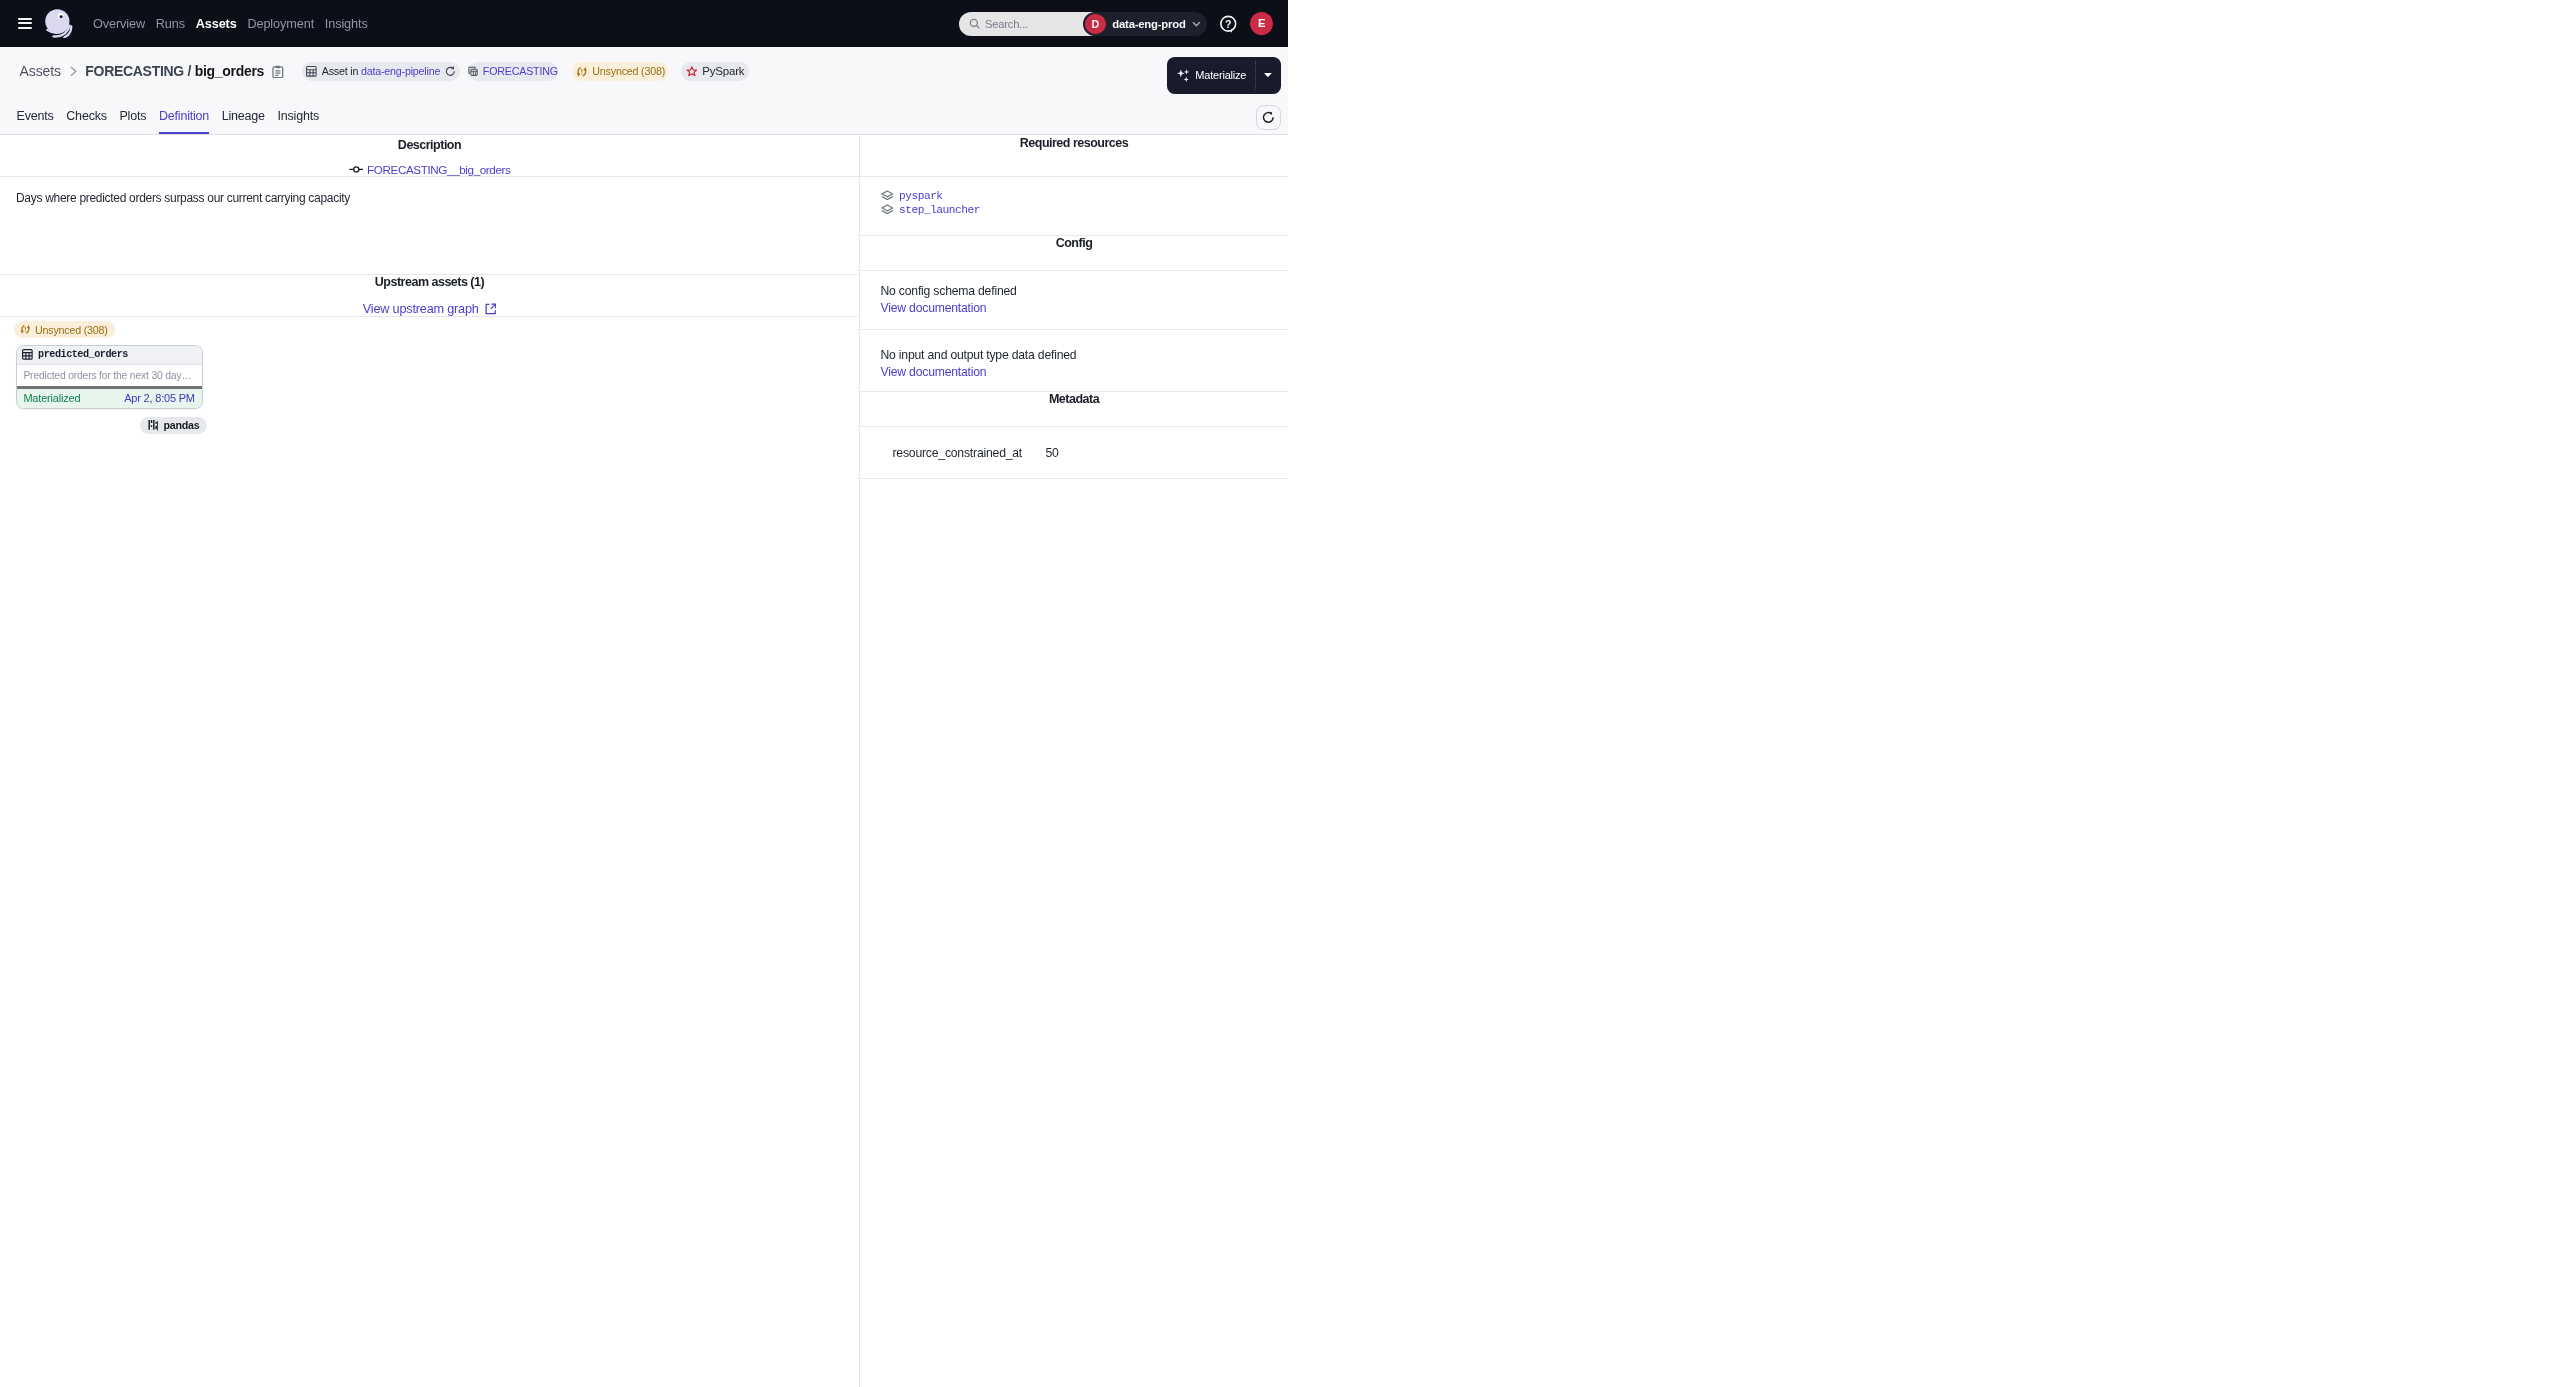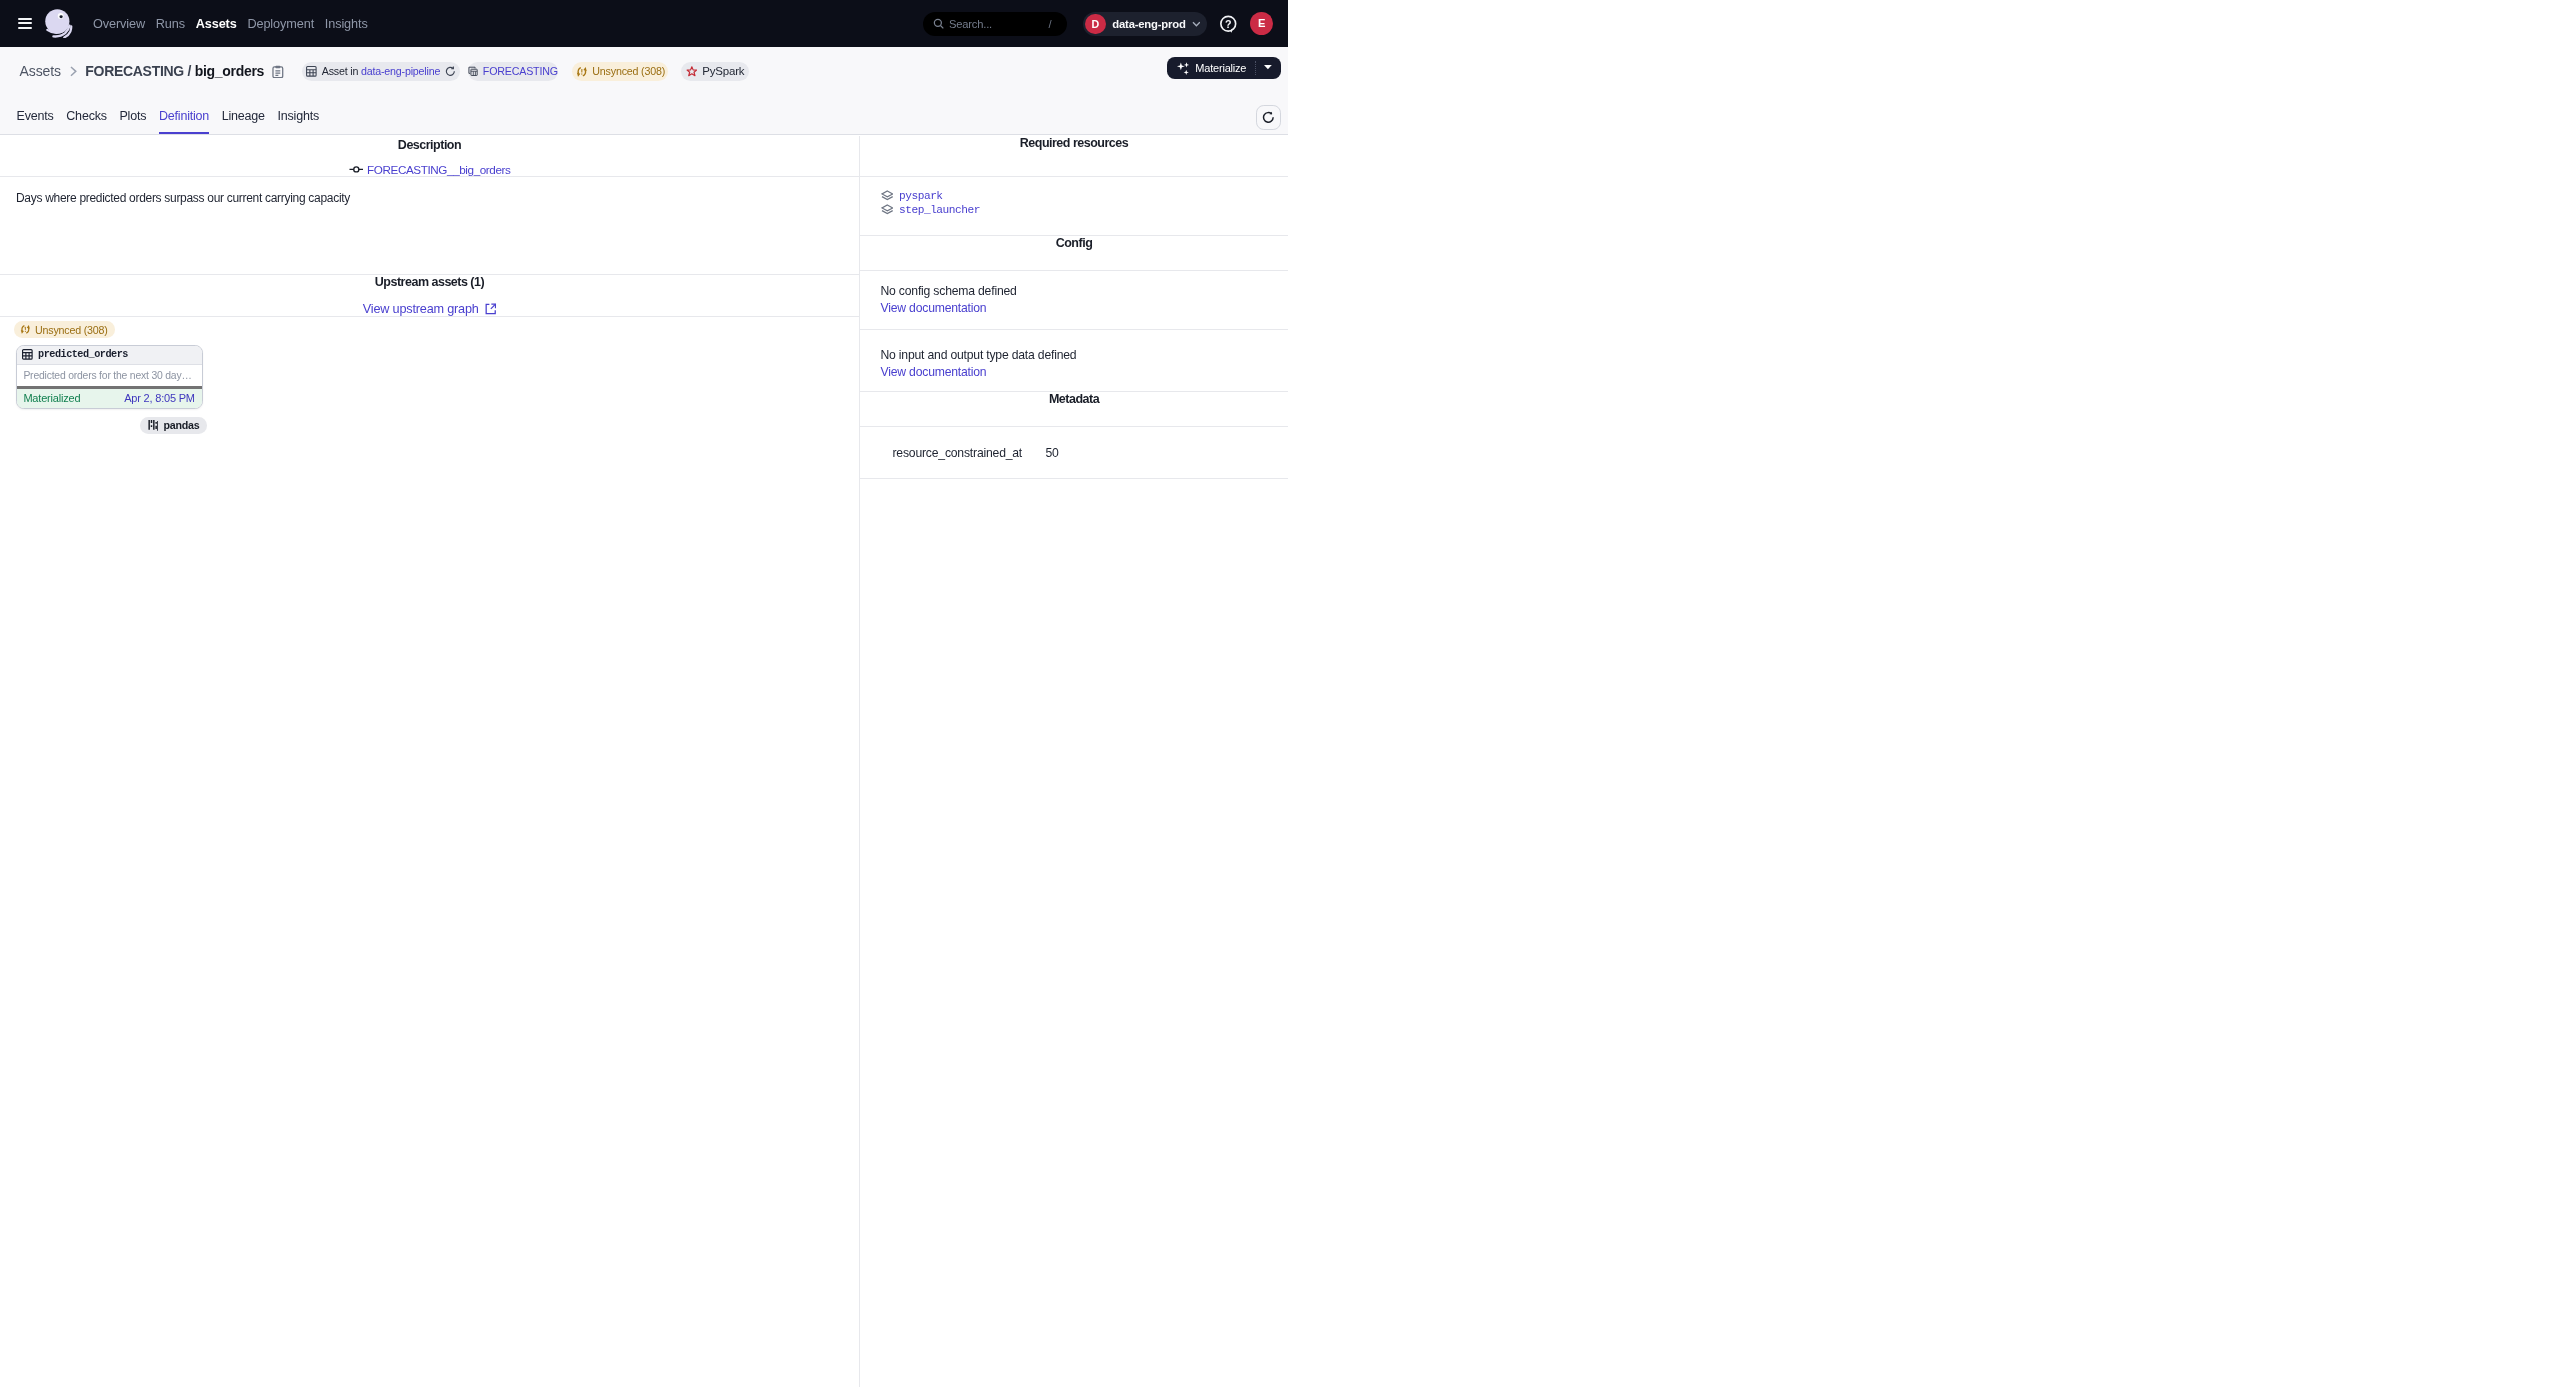--- a/index.html
+++ b/index.html
@@ -6,22 +6,22 @@
 html,body { width:1288px; height:694px; overflow:hidden; background:#fff;
   font-family:"Liberation Sans", sans-serif; letter-spacing:-0.2px; }
 
 .nav { position:absolute; left:0; top:0; width:1288px; height:47px; background:#0C0E18; }
 .burger { position:absolute; left:17.6px; top:17.6px; width:14.6px; }
 .burger div { height:2px; background:#F4F5F7; border-radius:1px; margin-bottom:2.9px; }
 .logo { position:absolute; left:44px; top:8.8px; }
 .navlinks { position:absolute; left:93px; top:0; height:48px; display:flex; align-items:center; gap:10.7px; }
 .navlinks a { color:#8F97A8; font-size:12.7px; letter-spacing:-0.1px; text-decoration:none; }
 .navlinks a.on { color:#FFFFFF; font-weight:bold; }
-.search { position:absolute; left:923px; top:11.7px; width:144px; height:24.4px; border-radius:12.7px;
-  background:#000000; display:flex; align-items:center; color:#747C8C; font-size:11.2px; }
+.search { position:absolute; left:959px; top:11.7px; width:144px; height:24.4px; border-radius:12.7px;
+  background:#e5e5e5; display:flex; align-items:center; color:#747C8C; font-size:11.2px; }
 .search .ph { margin-left:26px; }
 .search .slash { position:absolute; right:15.6px; color:#6E7685; }
 .wspill { position:absolute; left:1083px; top:11.7px; width:124px; height:24.4px; border-radius:12.7px;
   background:#1D212E; display:flex; align-items:center; }
 .wspill .d { width:20.5px; height:20.5px; border-radius:50%; background:#CB2B45; color:#fff; font-weight:bold;
   font-size:10.7px; display:flex; align-items:center; justify-content:center; margin-left:2px; }
 .wspill .t { color:#F7F8FA; font-size:11.3px; font-weight:bold; margin-left:6.8px; }
 .help { position:absolute; left:1219px; top:14.6px; }
 .avatar { position:absolute; left:1250px; top:11.7px; width:23.4px; height:23.4px; border-radius:50%;
   background:#CB2B45; color:#fff; font-weight:bold; font-size:11.2px; display:flex; align-items:center; justify-content:center; }
@@ -33,21 +33,21 @@
 .crumbs .sep { color:#868D9B; margin:0 7.8px; font-size:11.7px; }
 .crumbs .b1 { color:#3B4250; font-weight:bold; letter-spacing:-0.3px; }
 .crumbs .b2 { color:#13161E; font-weight:bold; letter-spacing:-0.3px; }
 .copyic { margin-left:7.8px; }
 .tagrow { position:absolute; left:302px; top:14.6px; display:flex; gap:7.8px; }
 .tag { height:19.5px; border-radius:9.8px; background:#E8E9EE; display:flex; align-items:center; justify-content:center;
   font-size:10.7px; color:#232835; gap:4.9px; white-space:nowrap; letter-spacing:-0.2px; }
 .tag .lnk { color:#4A40CF; }
 .tag.amber { background:#F9EFDB; color:#9A6E12; }
 
-.mat { position:absolute; left:1167px; top:9.8px; width:114px; height:22px; background:#171B2C;
+.mat { position:absolute; left:1167px; top:9.8px; width:114px; height:37px; background:#171B2C;
   border-radius:7.8px; display:flex; align-items:center; color:#fff; font-size:11px; letter-spacing:-0.2px; }
 .mat .txt { margin-left:4.9px; }
 .mat .spark { margin-left:8.8px; }
 .mat .div { position:absolute; left:88px; top:3.9px; bottom:3.9px; width:0;
   border-left:1px dotted #4A4F63; }
 .mat .chev { position:absolute; right:7.8px; }
 
 .tabs { position:absolute; left:16.6px; bottom:0; display:flex; gap:12.7px; height:37px; }
 .tabs a { font-size:12.5px; color:#23293a; display:flex; align-items:center; text-decoration:none;
   border-bottom:2px solid transparent; padding-top:2px;}

